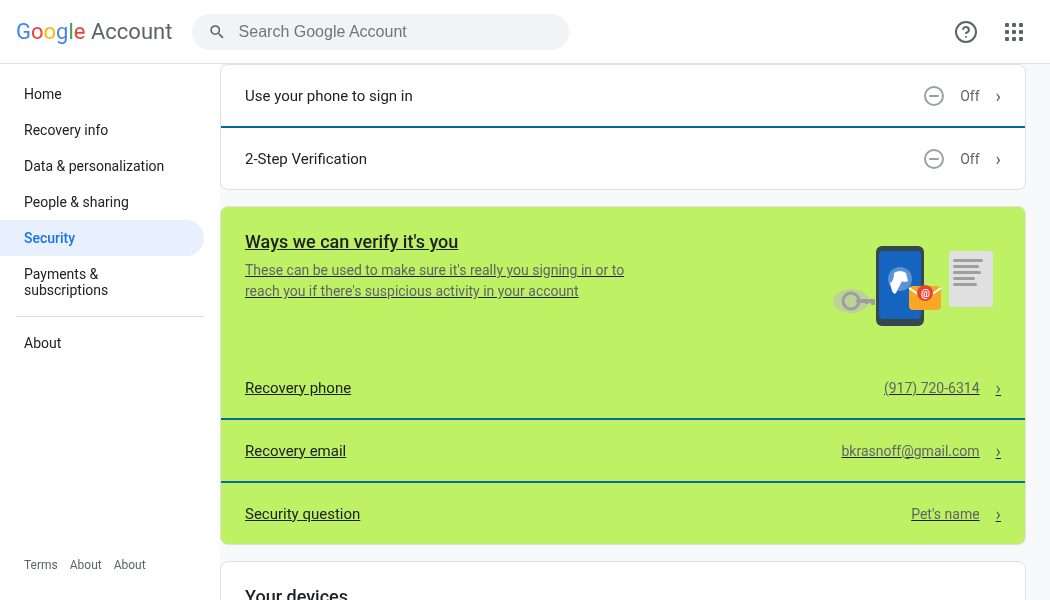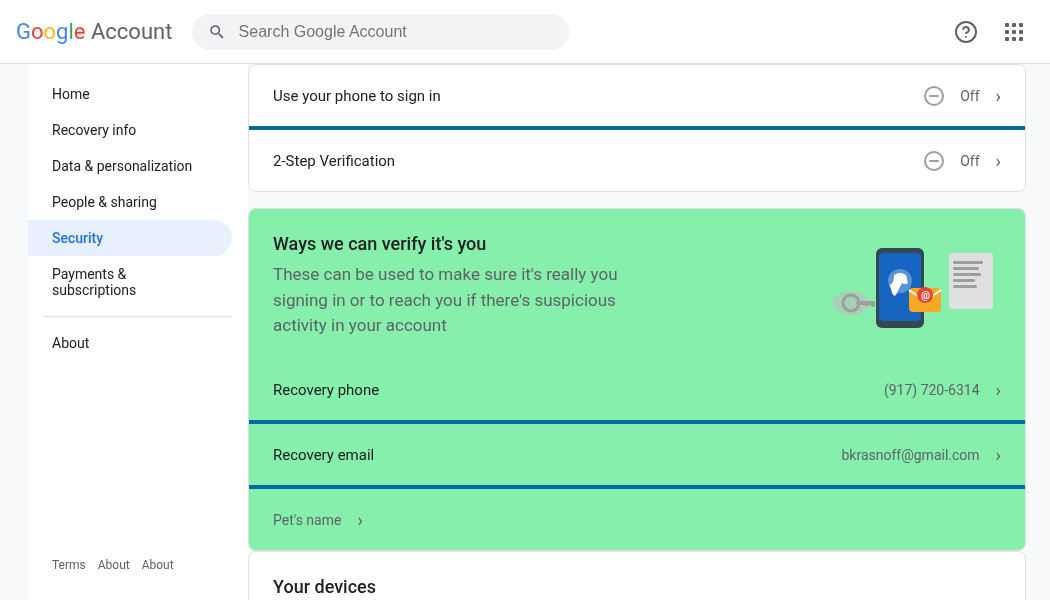--- a/index.html
+++ b/index.html
@@ -80,21 +80,20 @@
       justify-content: center;
       color: #5f6368;
       font-size: 20px;
     }
 
     
     .body-container {
       display: flex;
       flex: 1;
       overflow: hidden;
-      padding-left: 28px;
     }
 
     
     .sidebar {
       width: 220px;
       background: #fff;
       padding: 12px 0;
       flex-shrink: 0;
       overflow-y: auto;
       display: flex;
@@ -142,21 +141,21 @@
       border-radius: 8px;
       border: 1px solid #e0e0e0;
       margin-bottom: 16px;
       overflow: hidden;
     }
 
     .row-item {
       display: flex;
       align-items: center;
       padding: 20px 24px;
-      border-bottom: 4px solid #0369a1;
+      border-bottom: 2px solid #0369a1;
       cursor: pointer;
     }
     .row-item:last-child { border-bottom: none; }
 
     .row-label {
       flex: 1;
       font-size: 15px;
       color: #202124;
     }
     .row-value {
@@ -184,40 +183,42 @@
       border-radius: 1px;
     }
     .chevron-right {
       color: #5f6368;
       font-size: 18px;
       margin-left: 16px;
     }
 
     
     .verify-card {
-      background: #86efac;
+      background: #bef264;
       border-radius: 8px;
       border: 1px solid #e0e0e0;
+      margin-bottom: 16px;
       overflow: hidden;
+      text-decoration: underline;
     }
     .verify-header {
       padding: 24px 24px 16px;
       display: flex;
       align-items: flex-start;
       justify-content: space-between;
     }
     .verify-text { flex: 1; }
     .verify-title {
       font-size: 18px;
       font-weight: 500;
       color: #202124;
       margin-bottom: 8px;
     }
     .verify-desc {
-      font-size: 17px;
+      font-size: 14px;
       color: #5f6368;
       line-height: 1.5;
       max-width: 400px;
     }
     .verify-illustration {
       width: 200px;
       height: 110px;
       flex-shrink: 0;
       position: relative;
     }
@@ -368,20 +369,21 @@
         <span class="chevron-right">›</span>
       </div>
       <div class="row-item">
         <span class="row-label">Recovery email</span>
         <div class="row-value">
           <span>bkrasnoff@gmail.com</span>
         </div>
         <span class="chevron-right">›</span>
       </div>
       <div class="row-item">
+        <span class="row-label">Security question</span>
         <div class="row-value">
           <span>Pet's name</span>
         </div>
         <span class="chevron-right">›</span>
       </div>
     </div>
 
     <div class="devices-card">
       <div class="devices-header">
         <div class="devices-title">Your devices</div>

